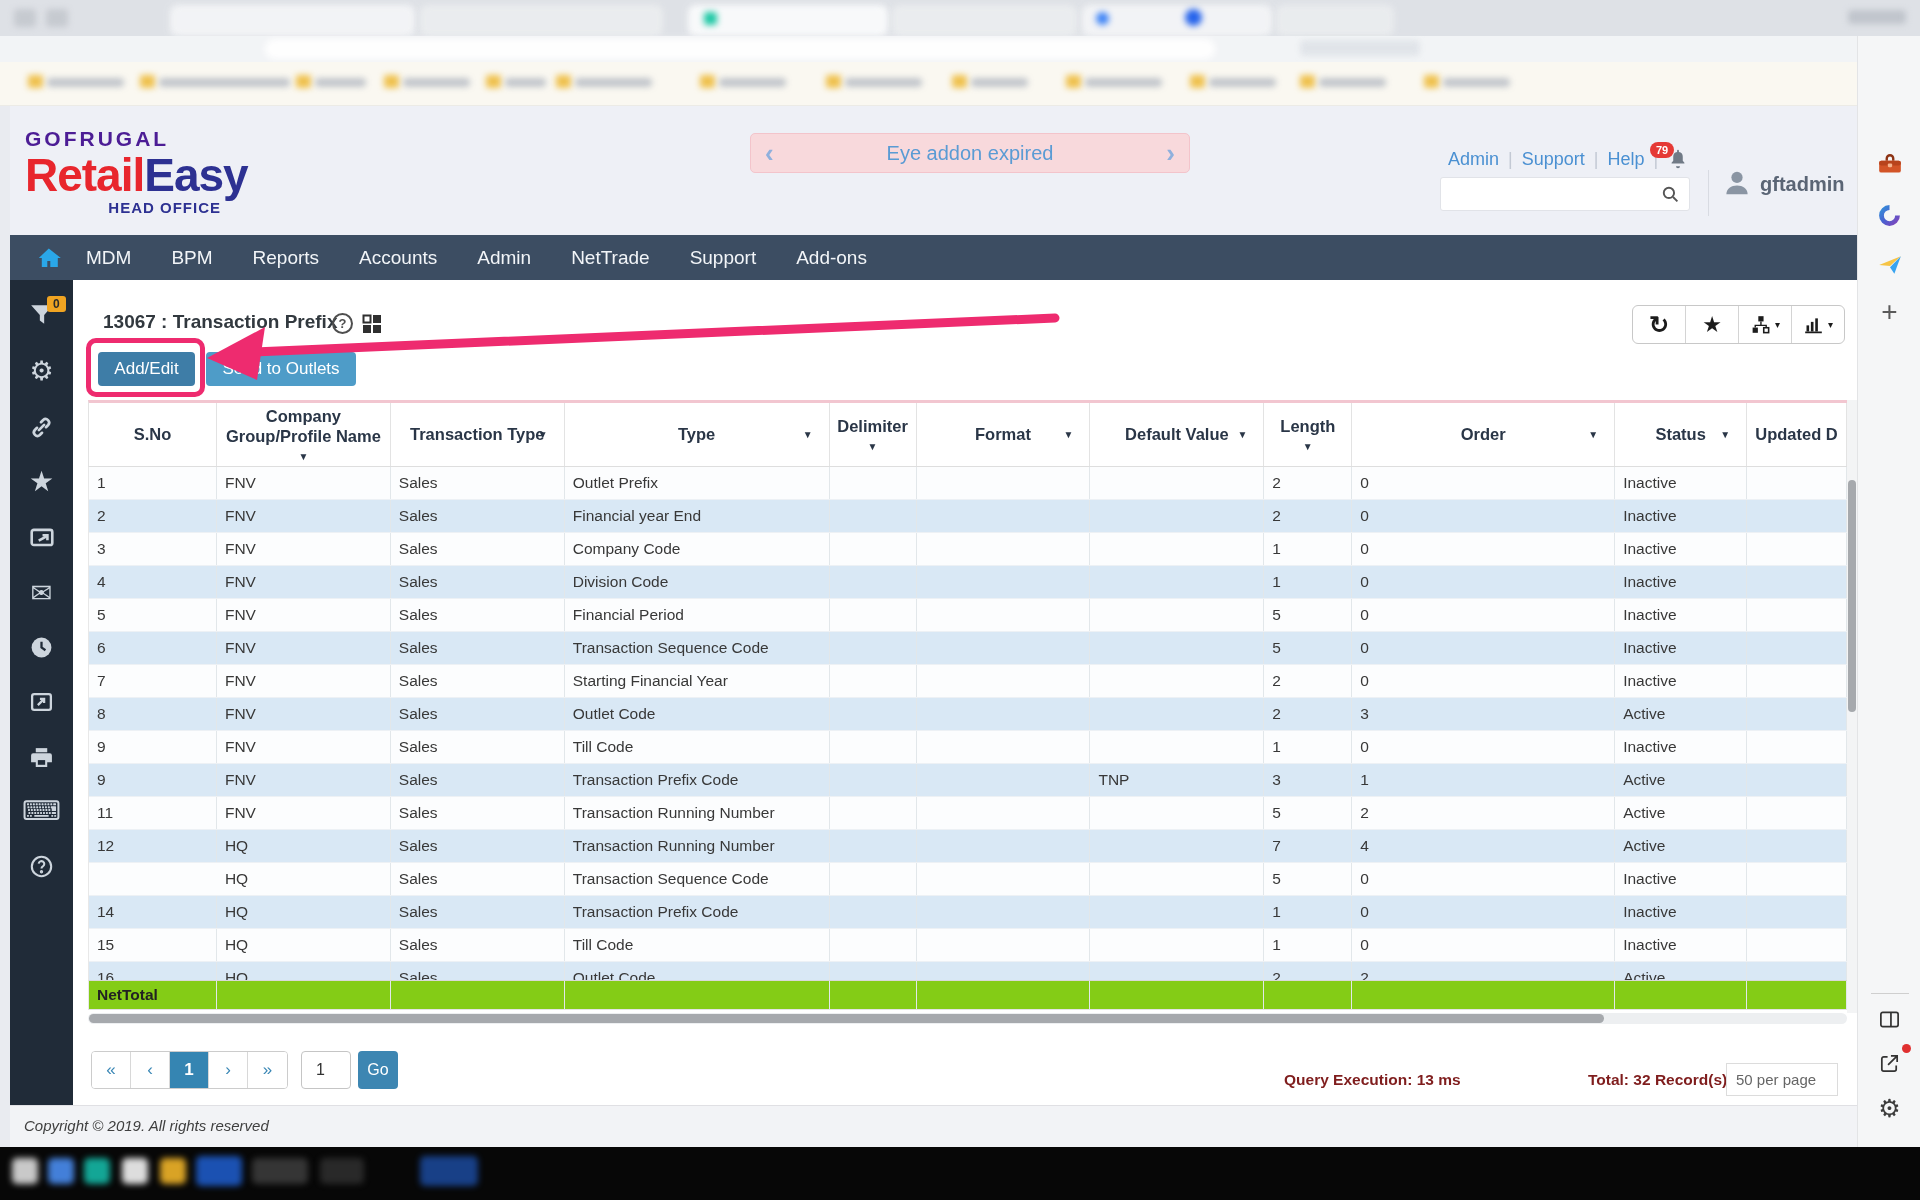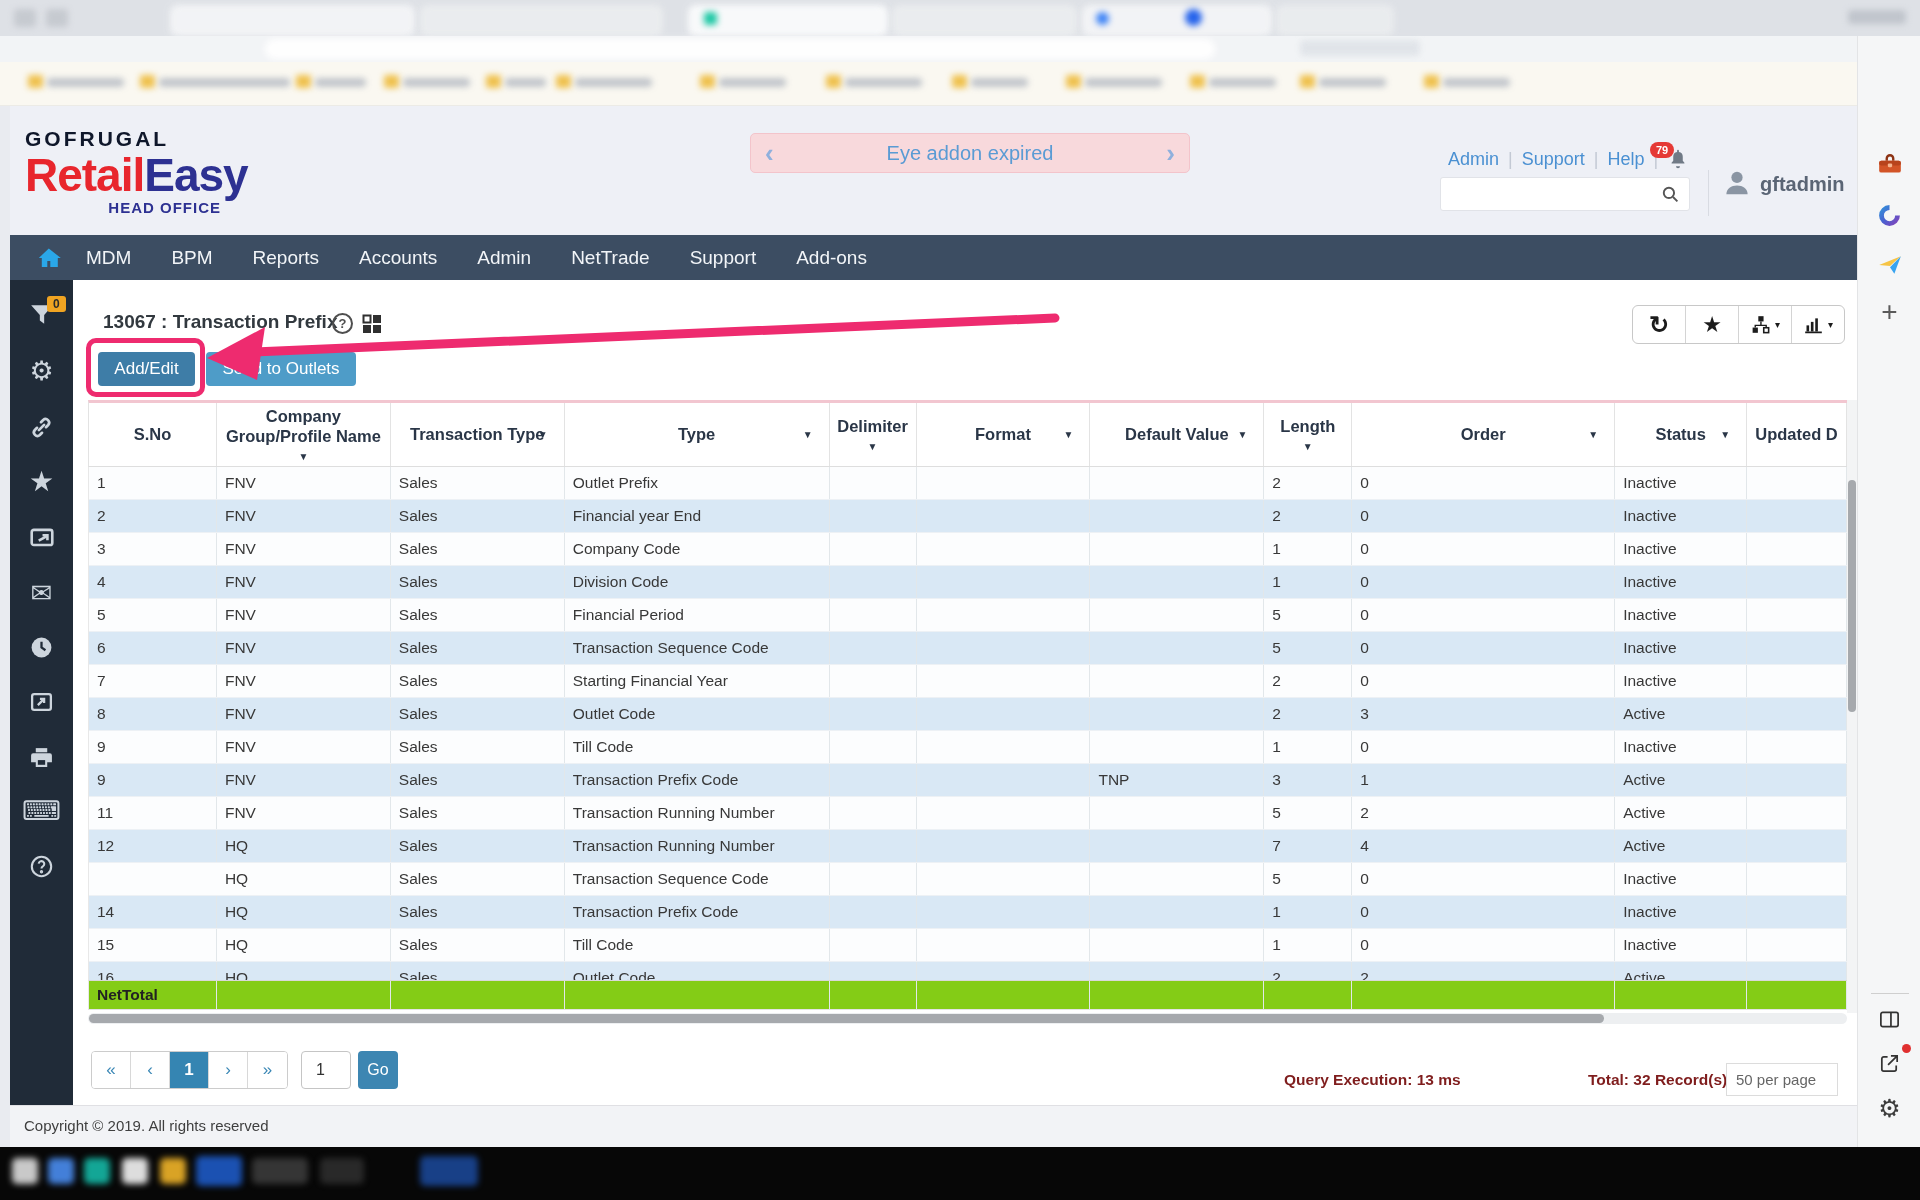--- a/index.html
+++ b/index.html
@@ -7,21 +7,21 @@
   .screen{position:relative;width:1920px;height:1200px;overflow:hidden;
           font-family:"Liberation Sans",sans-serif;background:#e9ebf0;}
   .abs{position:absolute;}
   .blob{position:absolute;filter:blur(3px);border-radius:4px;}
   
   .tabstrip{position:absolute;left:0;top:0;width:1920px;height:36px;background:#dee1e6;}
   .addrbar{position:absolute;left:0;top:36px;width:1920px;height:26px;background:#f2f4f6;}
   .bookbar{position:absolute;left:0;top:62px;width:1920px;height:44px;background:#faf8f1;border-bottom:1px solid #ecebe6;}
   
   .apphdr{position:absolute;left:10px;top:106px;width:1847px;height:129px;background:#eef0f6;}
-  .brand{font-size:21px;font-weight:bold;letter-spacing:3px;color:#0f172a;}
+  .brand{font-size:21px;font-weight:bold;letter-spacing:3px;color:#4c1d95;}
   .prodred{color:#e8262d;}
   .prodblue{color:#2d3192;}
   .hlink{color:#4a90d2;font-size:18px;cursor:pointer;}
   .hsep{color:#c3c9d4;font-size:18px;padding:0 9px;}
   .banner{position:absolute;left:750px;top:133px;width:440px;height:40px;background:#f8d9dc;
           border:1px solid #f3c4cb;border-radius:5px;display:flex;align-items:center;justify-content:space-between;padding:0 14px;}
   .banner .chev{color:#8fb0dd;font-size:26px;font-weight:bold;line-height:1;cursor:pointer;}
   .banner .btxt{color:#5a9bd4;font-size:20px;}
   .badge{position:absolute;background:#e53935;color:#fff;font-size:11px;font-weight:bold;
          border-radius:9px;padding:2px 6px;}
@@ -80,21 +80,21 @@
   .pbtn:last-child{border-right:none;}
   .pbtn.active{background:#3585b2;color:#fff;font-weight:bold;}
   .goinput{position:absolute;left:301px;top:1051px;width:50px;height:38px;border:1px solid #c5c5c5;border-radius:4px;
            font-size:16px;color:#333;padding-left:14px;font-family:inherit;outline:none;}
   .gobtn{position:absolute;left:358px;top:1051px;width:40px;height:38px;border-radius:4px;background:#3d86b2;color:#fff;
          font-size:16px;border:none;cursor:pointer;font-family:inherit;}
   .fstat{position:absolute;font-size:15.5px;font-weight:bold;color:#7f1d1d;}
   .perpage{position:absolute;left:1726px;top:1063px;width:112px;height:33px;background:#fff;border:1px solid #dcdcdc;
            display:flex;align-items:center;padding-left:9px;font-size:15px;color:#666;cursor:pointer;}
   .copy{position:absolute;left:10px;top:1105px;width:1847px;height:42px;background:#f2f3f6;border-top:1px solid #e0e0e4;}
-  .copy span{position:absolute;left:14px;top:11px;font-size:15px;color:#3f3f3f;}
+  .copy span{position:absolute;left:14px;top:11px;font-size:15px;color:#3f3f3f;font-style:italic;}
   
   .bside{position:absolute;left:1857px;top:36px;width:63px;height:1164px;background:#f5f6f7;border-left:1px solid #e3e4e6;}
   .bicon{position:absolute;left:0;width:63px;display:flex;justify-content:center;cursor:pointer;}
   
   .taskbar{position:absolute;left:0;top:1147px;width:1920px;height:53px;background:#070707;}
 </style>
 </head>
 <body>
 
 <div class="screen">

